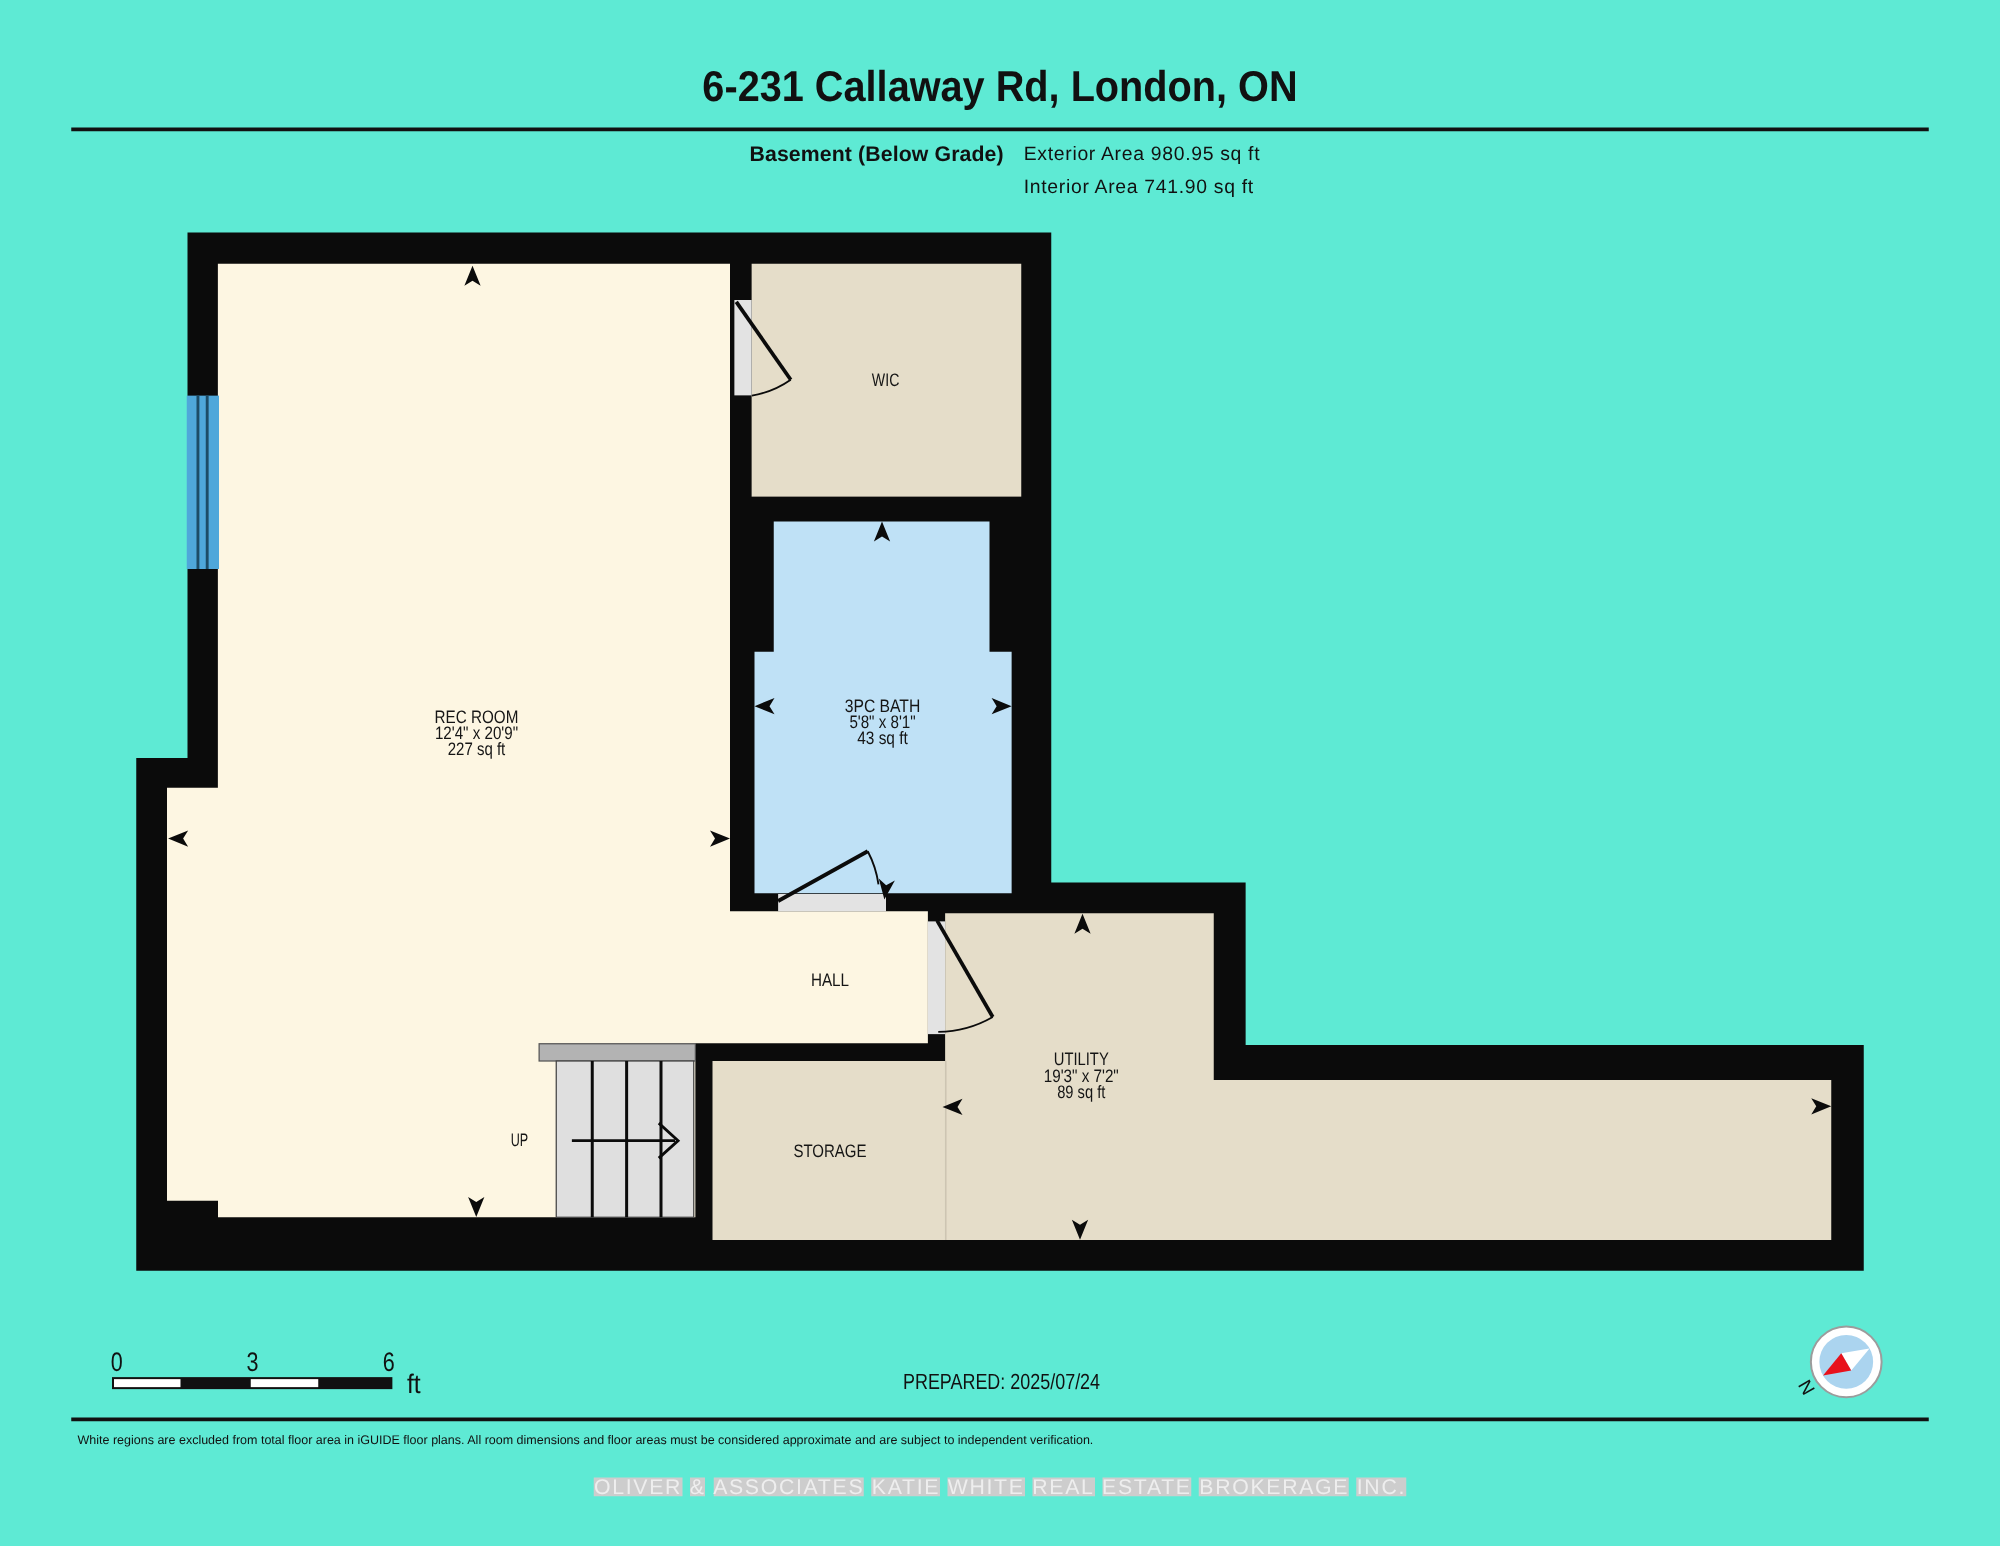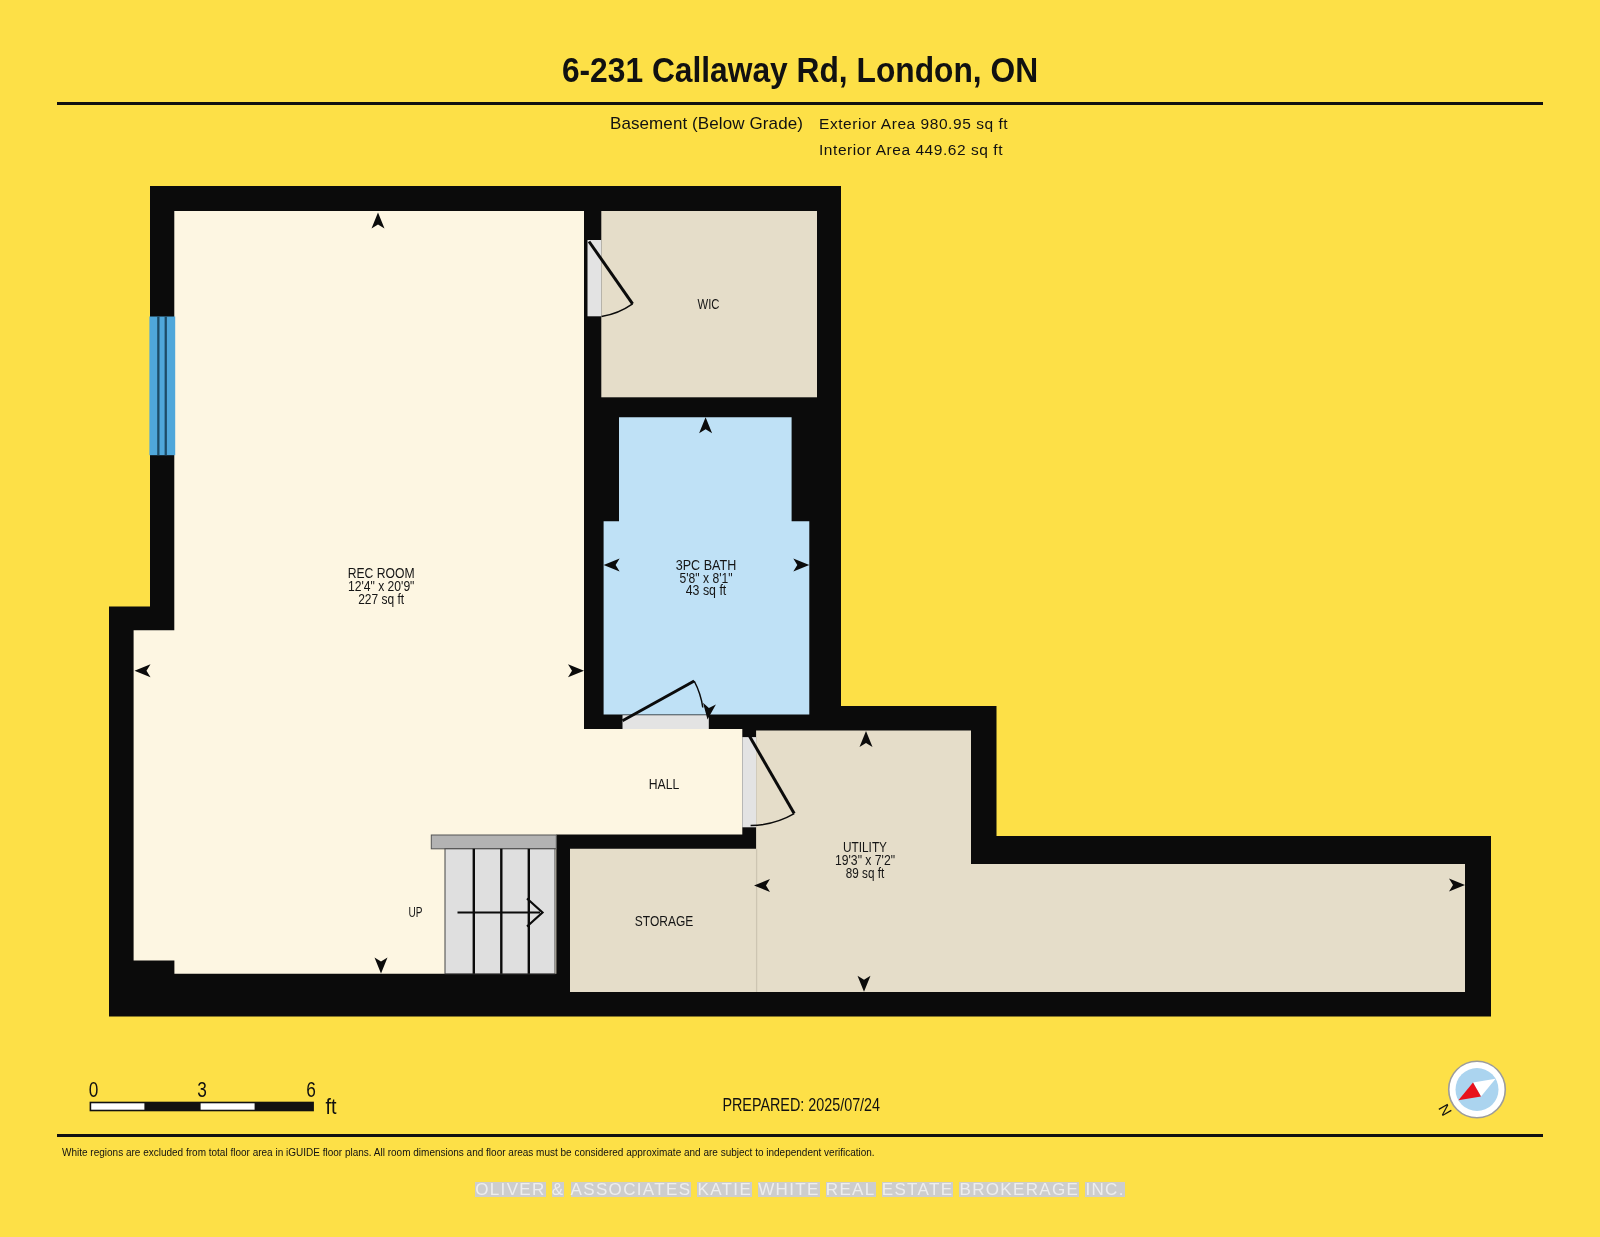--- a/index.html
+++ b/index.html
@@ -1,32 +1,32 @@
 <!DOCTYPE html>
 <html><head>
 <meta charset="utf-8">
 <style>
   html,body{margin:0;padding:0;background:#fff;}
-  #page{position:relative;width:1600px;height:1237px;background:#fde047;
+  #page{position:relative;width:1600px;height:1237px;background:#5eead4;
         font-family:"Liberation Sans", sans-serif;color:#111;overflow:hidden;}
   .abs{position:absolute;}
 </style>
 </head>
 <body>
 <div id="page">
 
   <div class="abs" style="left:0;top:50.8px;width:1600px;text-align:center;font-size:34.5px;font-weight:bold;transform:scaleX(0.92);transform-origin:800px 0;">6-231 Callaway Rd, London, ON</div>
 
   <div class="abs" style="left:57px;top:101.5px;width:1486px;height:3.5px;background:#111;"></div>
 
-  <div class="abs" style="left:0;top:113.5px;width:803px;text-align:right;font-size:17px;font-weight:normal;letter-spacing:0.1px;">Basement (Below Grade)</div>
+  <div class="abs" style="left:0;top:113.5px;width:803px;text-align:right;font-size:17px;font-weight:bold;letter-spacing:0.1px;">Basement (Below Grade)</div>
 
   <div class="abs" style="left:819px;top:115px;font-size:15.5px;letter-spacing:0.55px;">Exterior Area 980.95 sq ft</div>
 
-  <div class="abs" style="left:819px;top:140.8px;font-size:15.5px;letter-spacing:0.55px;">Interior Area 449.62 sq ft</div>
+  <div class="abs" style="left:819px;top:140.8px;font-size:15.5px;letter-spacing:0.55px;">Interior Area 741.90 sq ft</div>
 
   <svg class="abs" style="left:0;top:0;" width="1600" height="1237" viewBox="0 0 1600 1237">
 
     <path d="M150,186 H841 V706 H996.5 V836 H1491 V1016.5 H109 V606.4 H150 Z" fill="#0b0b0b"></path>
 
     <path d="M174.3,211 H584 V729 H742.3 V834.6 H556.3 V973.8 H174.4 V960.6 H133.6 V630.2 H174.3 Z" fill="#fdf6e2"></path>
 
     <rect x="601.3" y="211" width="215.7" height="186.3" fill="#e5ddc9"></rect>
 
     <path d="M619,417.2 H791.6 V521.3 H809.3 V714.5 H603.6 V521.3 H619 Z" fill="#bfe1f6"></path>

